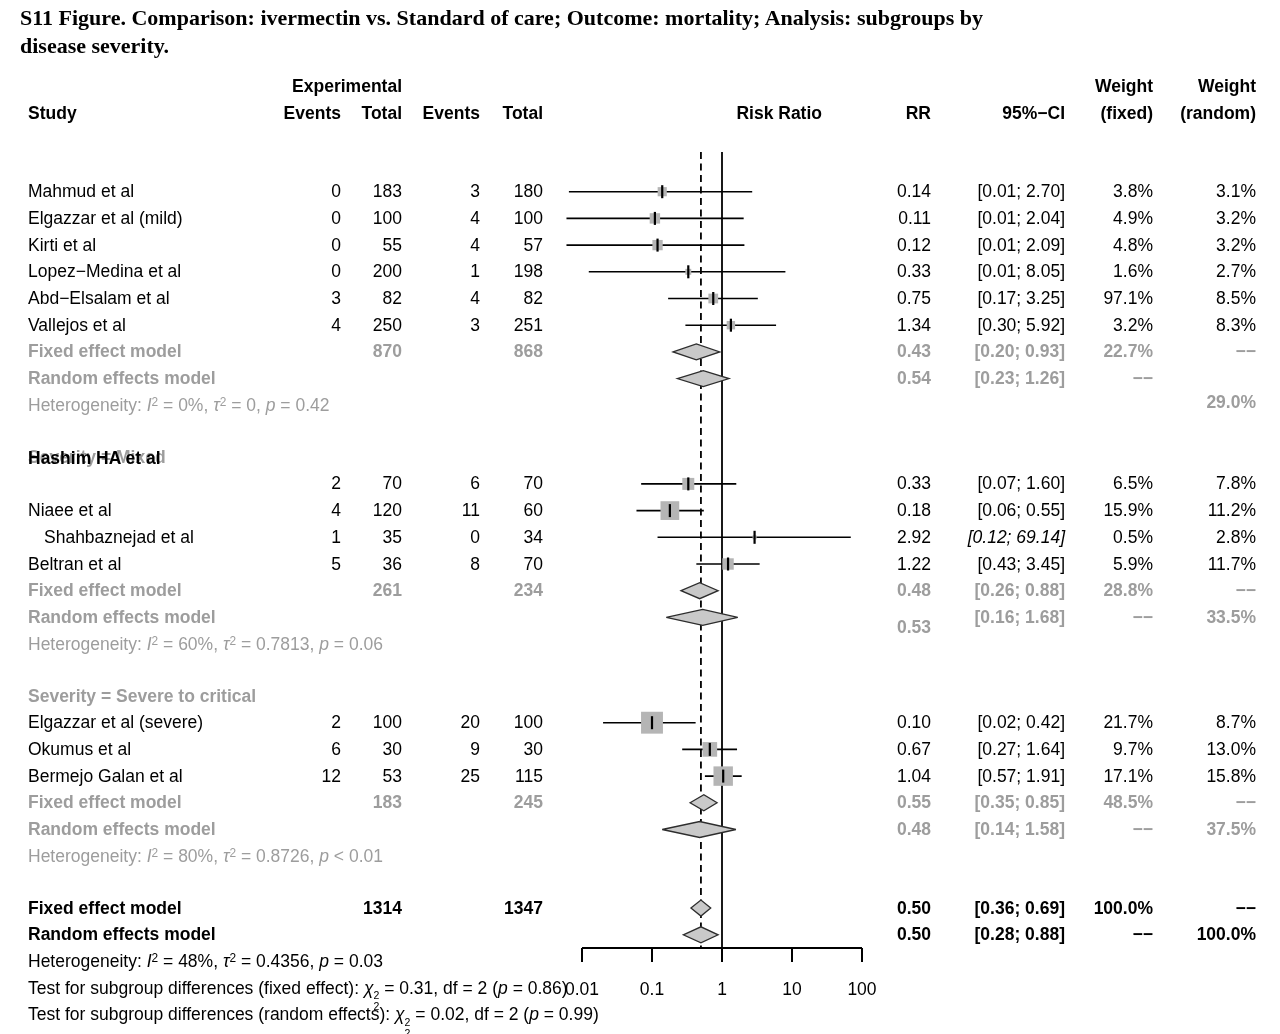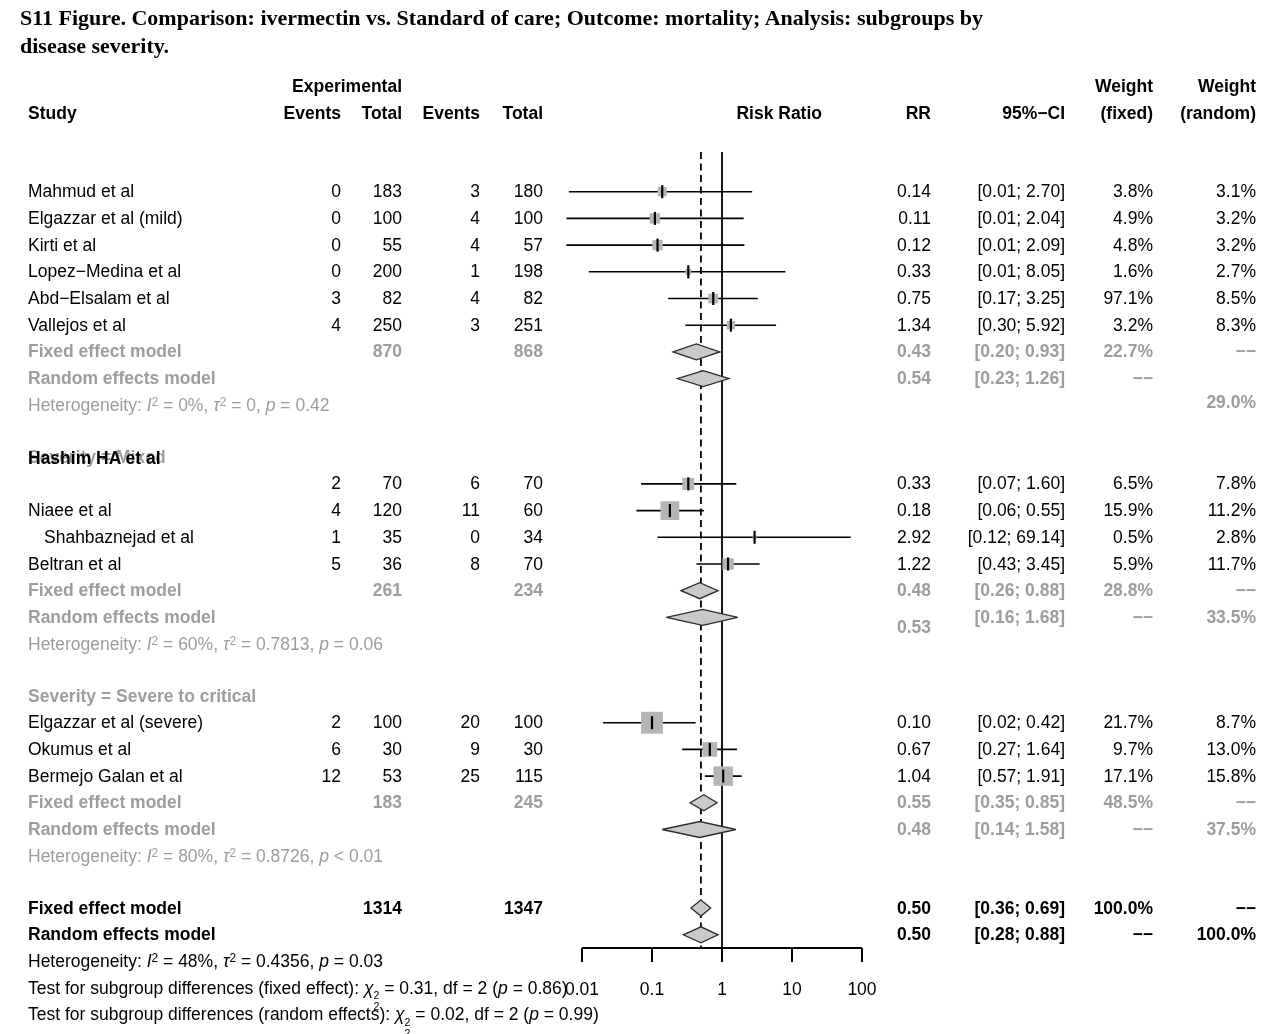--- a/index.html
+++ b/index.html
@@ -190,21 +190,21 @@
       <div class="cell r" style="left: 771px; top: 497.1px; width: 160px;">0.18</div>
       <div class="cell r" style="left: 905px; top: 497.1px; width: 160px;">[0.06; 0.55]</div>
       <div class="cell r" style="left: 993px; top: 497.1px; width: 160px;">15.9%</div>
       <div class="cell r" style="left: 1096px; top: 497.1px; width: 160px;">11.2%</div>
       <div class="cell" style="left: 28px; top: 523.8px; margin-left: 16px;">Shahbaznejad et al</div>
       <div class="cell r" style="left: 181px; top: 523.8px; width: 160px;">1</div>
       <div class="cell r" style="left: 242px; top: 523.8px; width: 160px;">35</div>
       <div class="cell r" style="left: 320px; top: 523.8px; width: 160px;">0</div>
       <div class="cell r" style="left: 383px; top: 523.8px; width: 160px;">34</div>
       <div class="cell r" style="left: 771px; top: 523.8px; width: 160px;">2.92</div>
-      <div class="cell r" style="left: 905px; top: 523.8px; width: 160px;">[0.12; 69.14]</div>
+      <div class="cell r" style="left: 905px; top: 523.8px; width: 160px; font-style: italic;">[0.12; 69.14]</div>
       <div class="cell r" style="left: 993px; top: 523.8px; width: 160px;">0.5%</div>
       <div class="cell r" style="left: 1096px; top: 523.8px; width: 160px;">2.8%</div>
       <div class="cell" style="left: 28px; top: 550.5px;">Beltran et al</div>
       <div class="cell r" style="left: 181px; top: 550.5px; width: 160px;">5</div>
       <div class="cell r" style="left: 242px; top: 550.5px; width: 160px;">36</div>
       <div class="cell r" style="left: 320px; top: 550.5px; width: 160px;">8</div>
       <div class="cell r" style="left: 383px; top: 550.5px; width: 160px;">70</div>
       <div class="cell r" style="left: 771px; top: 550.5px; width: 160px;">1.22</div>
       <div class="cell r" style="left: 905px; top: 550.5px; width: 160px;">[0.43; 3.45]</div>
       <div class="cell r" style="left: 993px; top: 550.5px; width: 160px;">5.9%</div>

